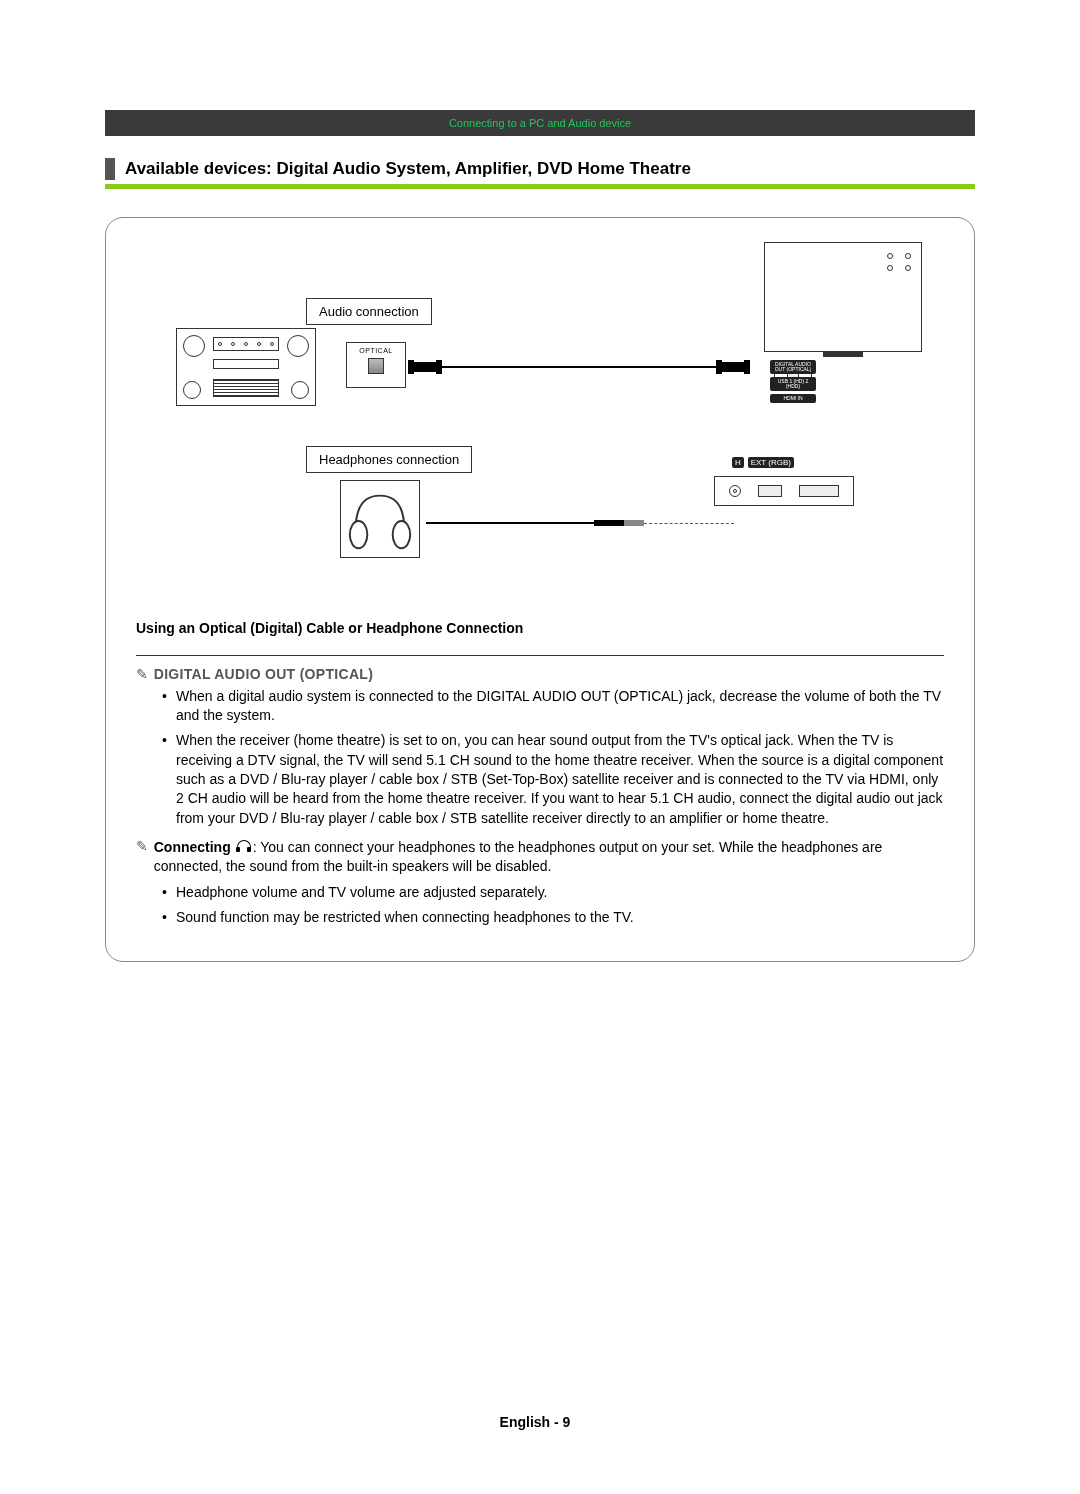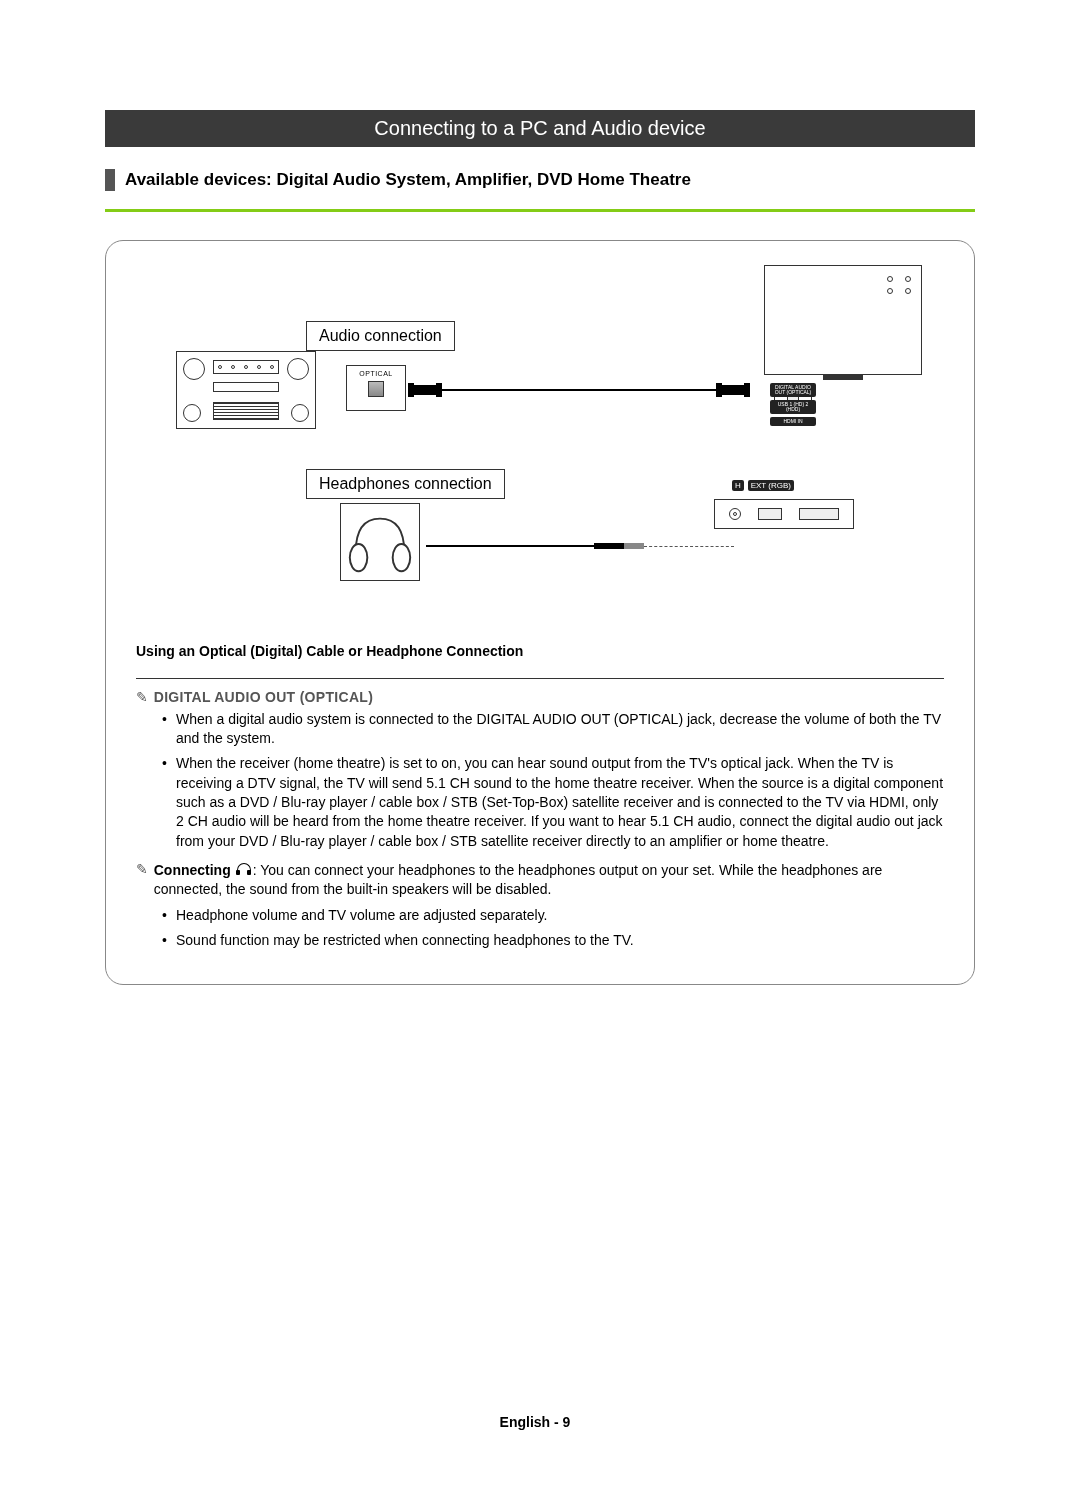--- a/index.html
+++ b/index.html
@@ -7,32 +7,32 @@
     width: 1080px;
     height: 1494px;
     background: #fff;
     font-family: Arial, Helvetica, sans-serif;
     color: #000;
     position: relative;
     padding: 110px 105px 0 105px;
   }
   .title-bar {
     background: #3a3a3a;
-    color: #ffffff;
+    color: #22c55e;
     text-align: center;
-    font-size: 20px;
+    font-size: 11px;
     font-weight: 500;
     padding: 7px 0;
     margin-bottom: 22px;
   }
   .subhead {
     display: flex;
     align-items: center;
-    border-bottom: 3px solid #84cc16;
-    padding-bottom: 18px;
+    border-bottom: 5px solid #84cc16;
+    padding-bottom: 4px;
     margin-bottom: 28px;
   }
   .subhead .bar {
     width: 10px;
     height: 22px;
     background: #555;
     margin-right: 10px;
   }
   .subhead span {
     font-size: 17px;
@@ -64,21 +64,21 @@
   .tv .holes span { width:6px; height:6px; border:1px solid #333; border-radius:50%; display:block; }
   .port-lbl { font-size:5px; background:#222; color:#fff; padding:2px 3px; text-align:center; border-radius:2px; line-height:1; }
   .tv-port-optical { border:1px solid #333; width:38px; height:26px; display:flex; align-items:center; justify-content:center; position:absolute; left:12px; top:120px; background:#fff;}
   .tv-port-optical .inner { width:12px; height:12px; border:1px solid #333; background:#eee;}
 
   
   .lbl-box {
     position: absolute;
     border: 1px solid #333;
     background: #fff;
-    font-size: 16px;
+    font-size: 13px;
     padding: 5px 12px;
     text-align: center;
   }
   .lbl-audio { top: 56px; left: 170px; }
   .lbl-hp { top: 204px; left: 170px; }
 
   
   .audio-sys {
     position: absolute;
     top: 86px;

